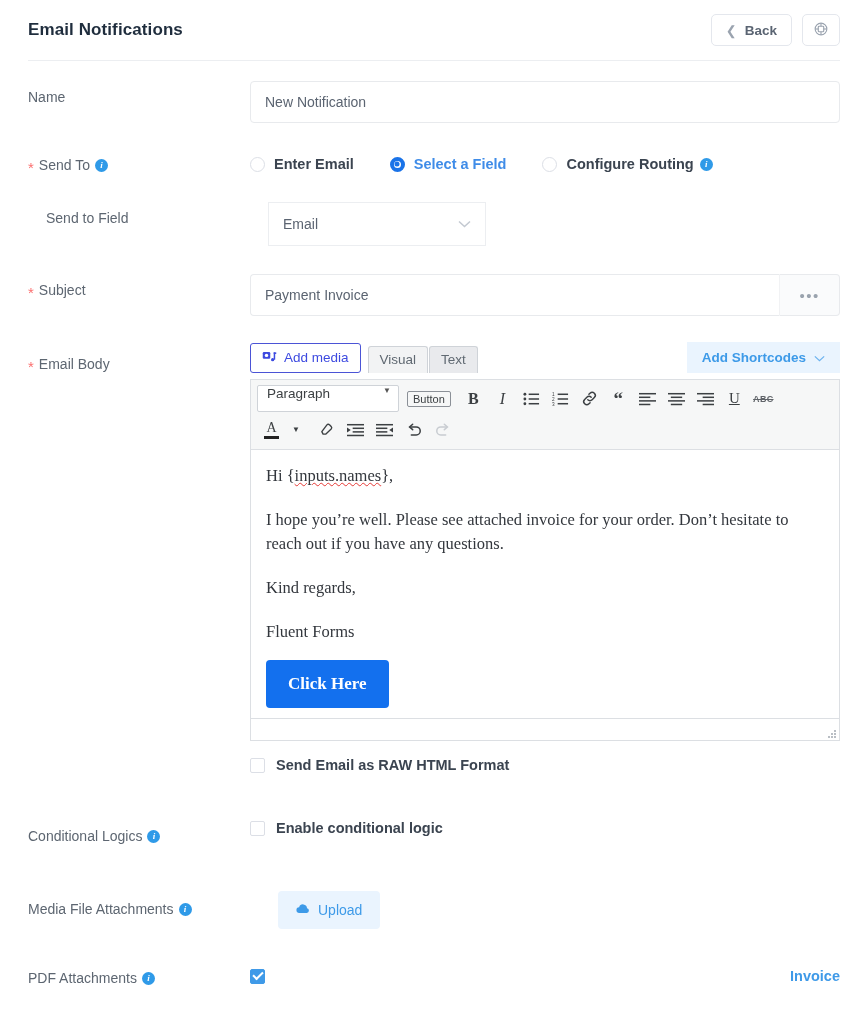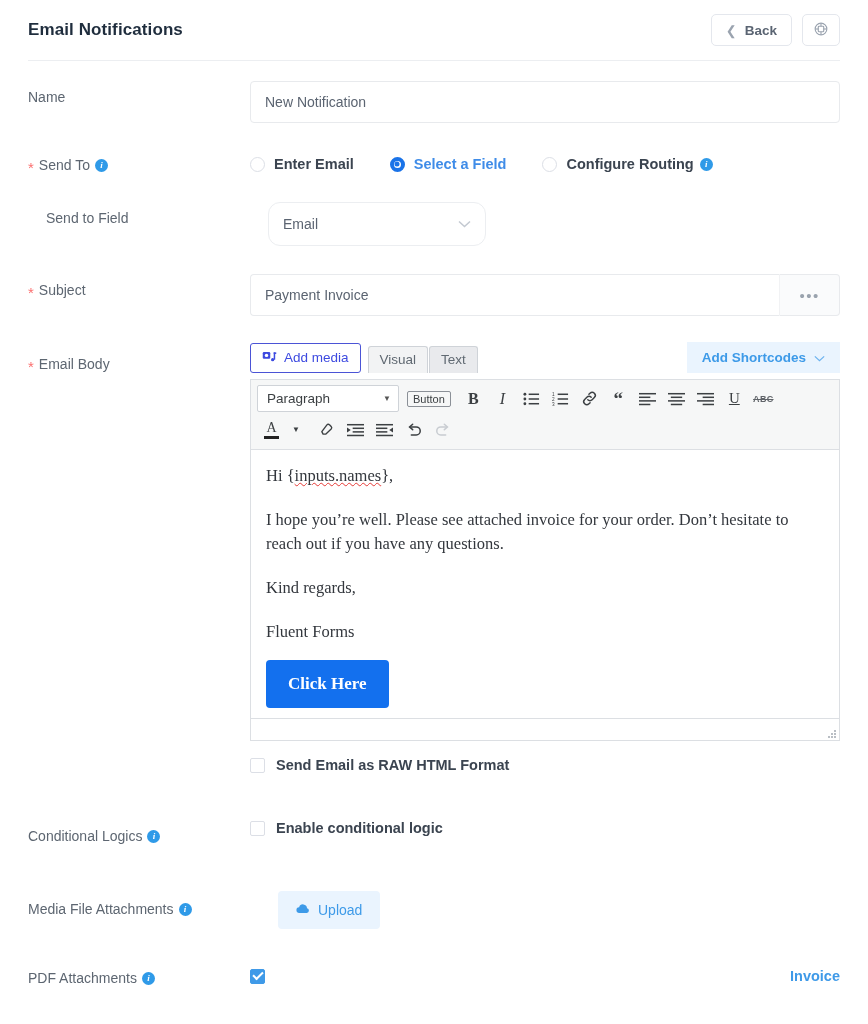--- a/index.html
+++ b/index.html
@@ -97,21 +97,21 @@
     border:1px solid #e8eaed; border-left:1px solid #f1f2f4;
     border-radius:0 4px 4px 0;
     background:#fafbfc;
     display:flex; align-items:center; justify-content:center;
     cursor:pointer;
     color:#9aa3ae; letter-spacing:1.5px; font-size:15px;
   }
 
   .select-box {
     width:218px; height:44px;
-    border:1px solid #eceef1; border-radius:12px;
+    border:1px solid #eceef1; border-radius:0;
     background:#fff;
     display:flex; align-items:center; justify-content:space-between;
     padding:0 14px;
     font-size:14px; color:#5b6471;
     cursor:pointer;
   }
   .chev-down { color:#c3c9d1; font-size:12px; }
 
   
   .radio-group { display:flex; align-items:center; gap:0; padding-top:7px; }
@@ -170,21 +170,21 @@
   .mce-row { display:flex; align-items:center; gap:0; }
   .mce-row + .mce-row { margin-top:4px; }
   .mce-btn {
     width:29px; height:27px;
     display:flex; align-items:center; justify-content:center;
     cursor:pointer; color:#3c4043; border-radius:2px;
   }
   .mce-select {
     width:142px; height:27px;
     border:1px solid #cfd3d8; background:#fff;
-    border-radius:2px; display:flex; align-items:center;
+    border-radius:2px; display:flex; align-items:flex-start;
     justify-content:space-between; padding:0 7px 0 9px;
     font-size:13.5px; color:#3c4043; cursor:pointer; margin-right:8px;
   }
   .mce-select .caret { font-size:8px; color:#555; }
   .mce-btn-chip {
     border:1px solid #8b9097; border-radius:2px;
     background:#f6f7f7; padding:1px 5px;
     font-size:11px; color:#3c4043; cursor:pointer; margin-right:8px;
   }
   .mce-sep { width:6px; }

